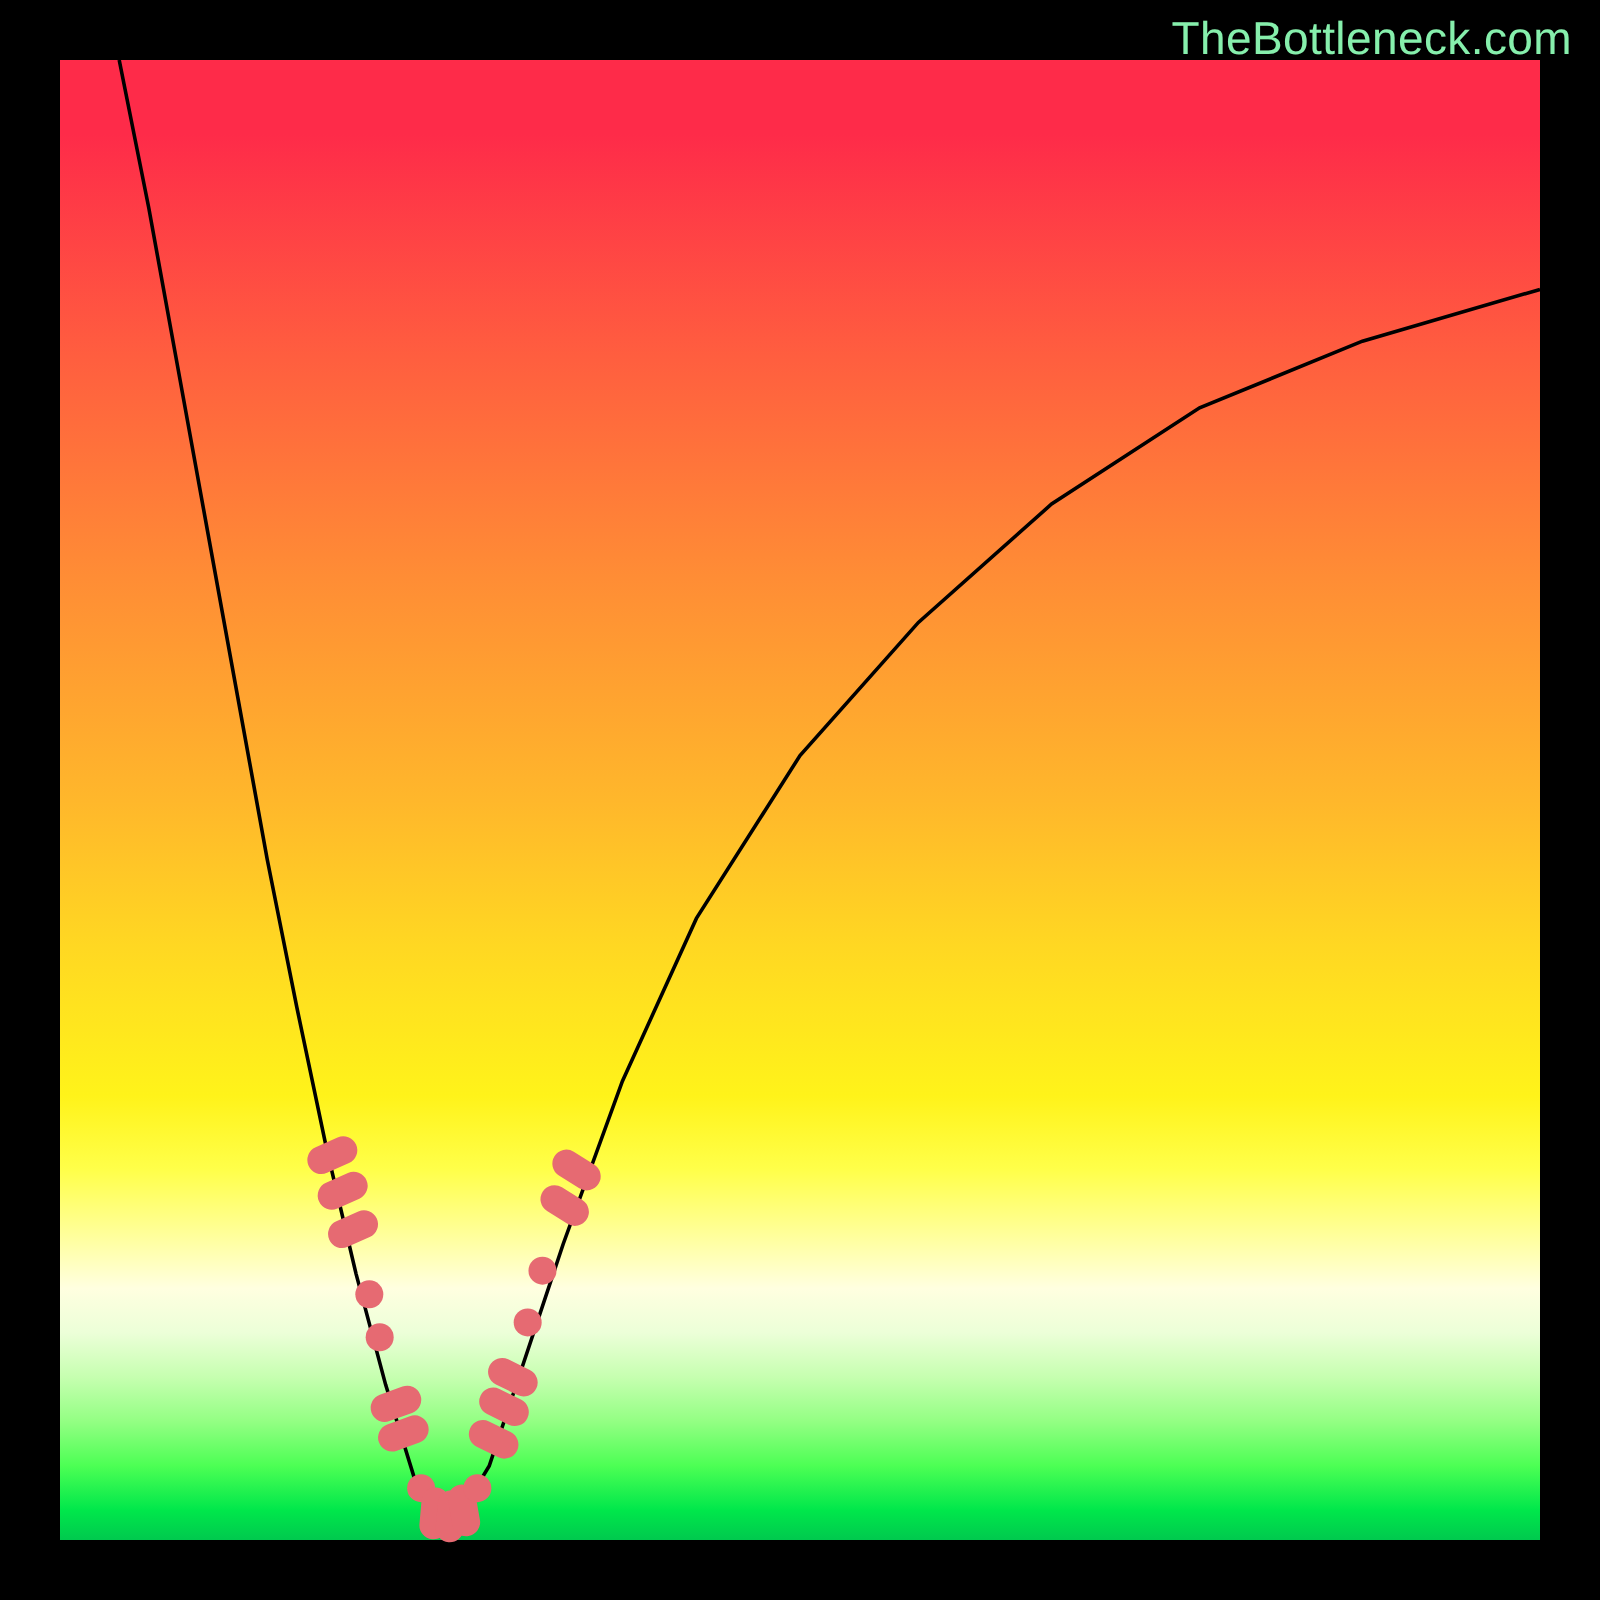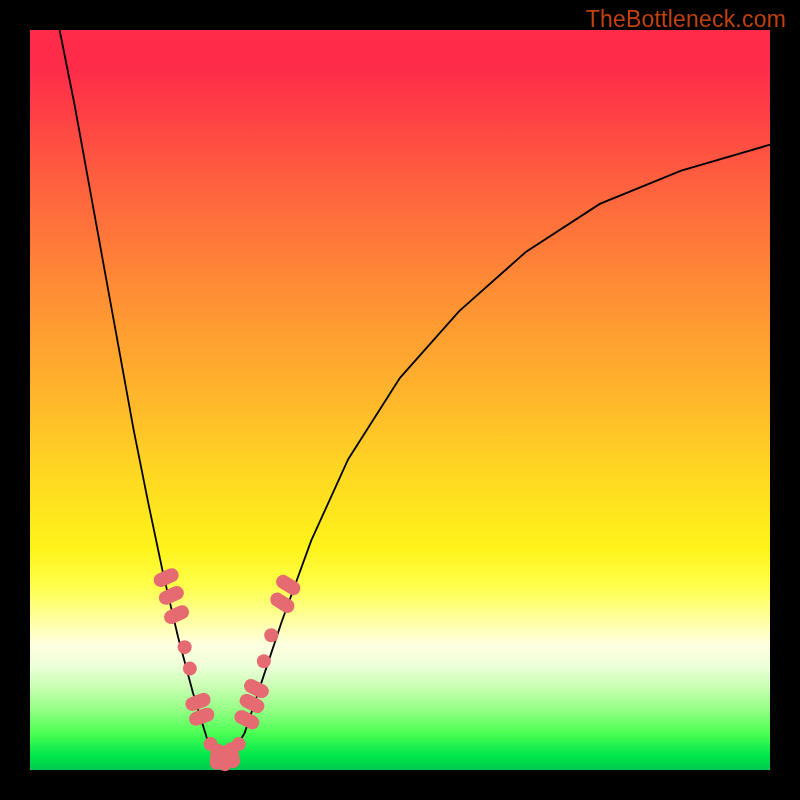--- a/index.html
+++ b/index.html
@@ -41,21 +41,21 @@
       #93ff83 92%,
       #4cff54 95%,
       #00e74b 98%,
       #00c94e 100%
     );
   }
   .watermark {
     position: absolute;
     top: 6px;
     right: 14px;
-    color: #c2410c;
+    color: #86efac;
     font-size: 23px;
     font-weight: 400;
     letter-spacing: 0.2px;
   }
   svg.curves {
     position: absolute;
     left: 0;
     top: 0;
     width: 740px;
     height: 740px;

